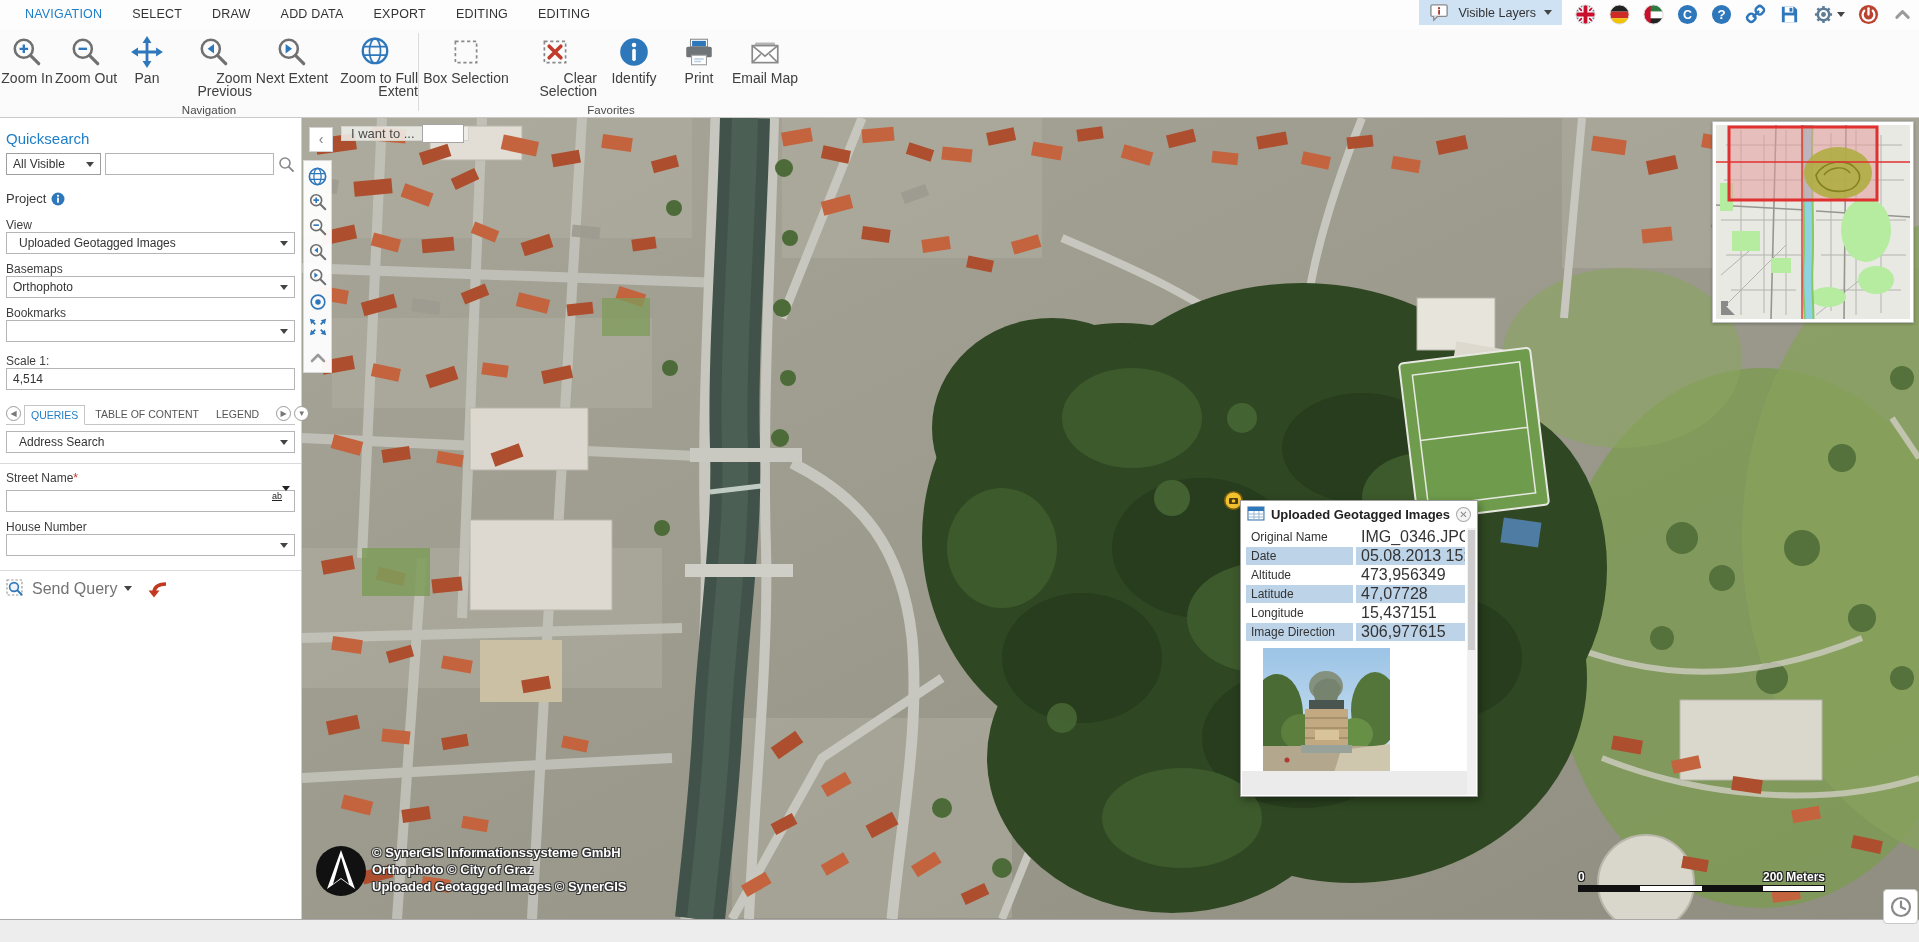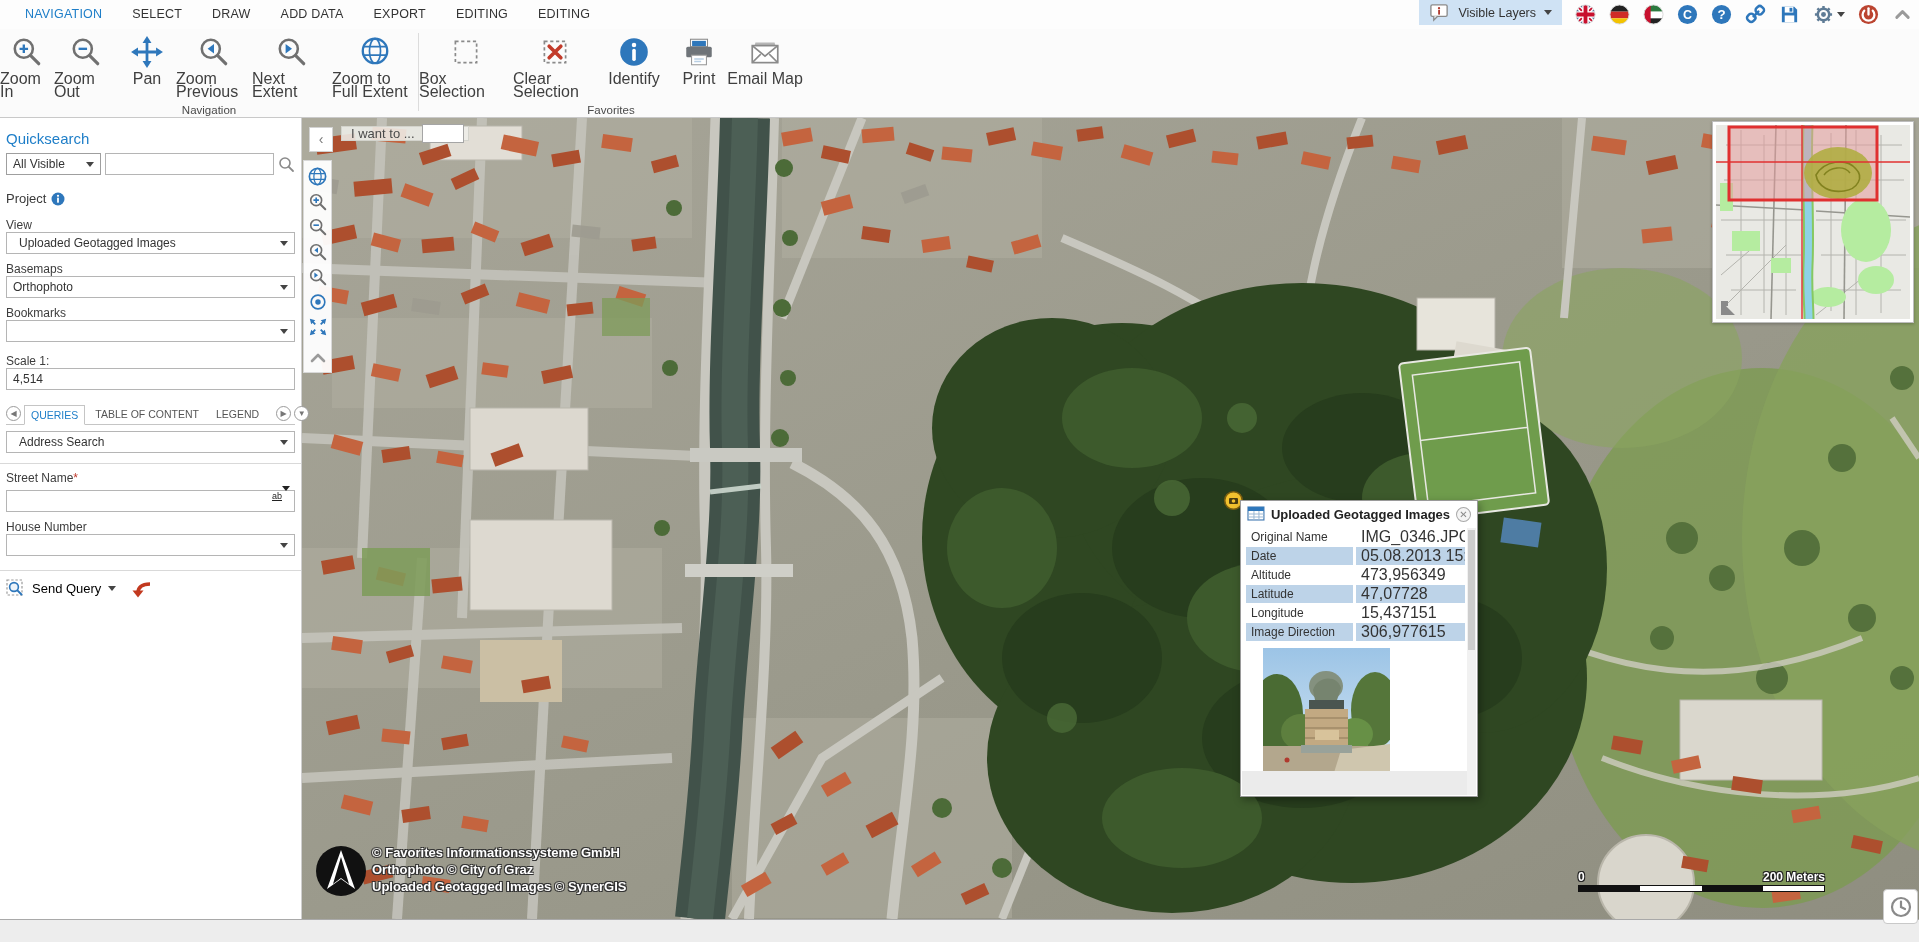--- a/index.html
+++ b/index.html
@@ -15,21 +15,21 @@
     display:flex; align-items:center; padding-left:10px; }
   .rtab { font-size:12.5px; letter-spacing:.2px; color:#333; padding:0 15px; line-height:29px; cursor:default; }
   .rtab.active { color:#1e7ec8; }
   .toolbar { position:absolute; left:0; top:29px; height:88px; display:flex; }
   .tgroup { position:relative; height:88px; display:flex; align-items:flex-start; padding-top:4px; }
   .tgroup .glabel { position:absolute; bottom:1px; left:0; right:0; text-align:center;
     font-size:11.5px; color:#4a4a4a; }
   .gsep { width:1px; background:#dcdcdc; margin:4px 0 6px 0; }
   .rb-btn { display:flex; flex-direction:column; align-items:center; padding-top:2px; cursor:pointer; }
   .rb-btn svg { display:block; margin-bottom:3px; }
-  .rb-btn .blabel { font-size:16px; line-height:13px; color:#3f3f3f; text-align:left; }
+  .rb-btn .blabel { font-size:14px; line-height:13px; color:#3f3f3f; text-align:right; }
   
   .topright { position:absolute; top:0; right:6px; height:25px; display:flex; align-items:flex-end; gap:13px; }
   .vl-box { display:flex; align-items:center; gap:8px; background:#cfe2f4; height:25px; padding:0 10px; cursor:pointer; }
   .vl-box .vl-label { font-size:12.5px; color:#333; }
   .caret { width:0; height:0; border-left:4px solid transparent; border-right:4px solid transparent; border-top:5px solid #444; }
   .ticon { width:21px; height:21px; cursor:pointer; }
   
   .sidebar { position:absolute; left:0; top:118px; width:302px; height:801px; background:#fff;
     border-right:1px solid #cfcfcf; padding:12px 6px 0 6px; z-index:20; }
   .qs-title { color:#1e7ec8; font-size:15px; }
@@ -46,21 +46,21 @@
   .tabstrip { display:flex; align-items:flex-end; margin-top:14px; height:21px; border-bottom:1px solid #c5c5c5; gap:3px; }
   .ptab { font-size:10.5px; color:#555; padding:3px 6px 3px 6px; border:1px solid transparent; white-space:nowrap; cursor:pointer; }
   .ptab.active { color:#1e7ec8; border:1px solid #c5c5c5; border-bottom:1px solid #fff; margin-bottom:-1px; background:#fff; }
   .ptab.cut { width:13px; overflow:hidden; padding-left:2px; padding-right:0; }
   .circ-btn { width:15px; height:15px; border:1px solid #9a9a9a; border-radius:50%; color:#777;
     font-size:8px; line-height:13px; text-align:center; margin-bottom:3px; cursor:pointer; flex:0 0 auto; background:#fff; }
   .street-wrap { position:relative; margin-top:5px; }
   .ab-ico { position:absolute; right:5px; top:2px; font-size:9px; color:#222; line-height:8px; text-align:center; cursor:pointer; }
   .ab-ico .c2 { width:0;height:0;border-left:4px solid transparent;border-right:4px solid transparent;border-top:5px solid #222; margin:1px auto 0; }
   .sendrow { display:flex; align-items:center; gap:7px; margin-top:8px; }
-  .sendrow .sq-label { font-size:13px; color:#000000; cursor:pointer; }
+  .sendrow .sq-label { font-size:16px; color:#737373; cursor:pointer; }
   
   .map { position:absolute; left:302px; top:118px; width:1617px; height:801px; overflow:hidden; background:#9b998c; }
   .collapse-btn { position:absolute; left:7px; top:9px; width:24px; height:25px; background:#fff;
     border:1px solid #d2d2d2; color:#777; font-size:14px; text-align:center; line-height:23px; cursor:pointer; z-index:6; }
   .iwant { position:absolute; left:39px; top:8px; height:15px; background:rgba(238,238,233,.88);
     border:1px solid #d3d3cc; display:flex; align-items:center; gap:7px; padding:0 4px 0 9px; z-index:6; }
   .iwant .iw-label { font-size:13px; color:#4a4a4a; }
   .iwant input { width:42px; height:19px; border:1px solid #a5a5a5; font-size:12px; padding:0 3px; }
   .vtools { position:absolute; left:1px; top:42px; width:29px; background:rgba(255,255,255,.95);
     border:1px solid #d8d8d8; padding:3px 0 2px 0; z-index:6; display:flex; flex-direction:column; align-items:center; }
@@ -708,21 +708,21 @@
     </div>
   </div>
 
   <svg class="northarrow" width="52" height="52" viewBox="0 0 52 52">
     <circle cx="26" cy="26" r="25" fill="#111"></circle>
     <polygon points="26,5 40,44 26,34 12,44" fill="#fff"></polygon>
     <polygon points="26,12 34,39 26,33 18,39" fill="#111"></polygon>
   </svg>
 
   <div class="copyr">
-    <div>© Favorites Informationssysteme GmbH</div>
+    <div>© SynerGIS Informationssysteme GmbH</div>
     <div>Orthophoto © City of Graz</div>
     <div>Uploaded Geotagged Images © SynerGIS</div>
   </div>
 
   <div class="scalebar">
     <div class="lbls">
       <span>0</span>
       <span>200 Meters</span>
     </div>
     <div class="sb-bar">

